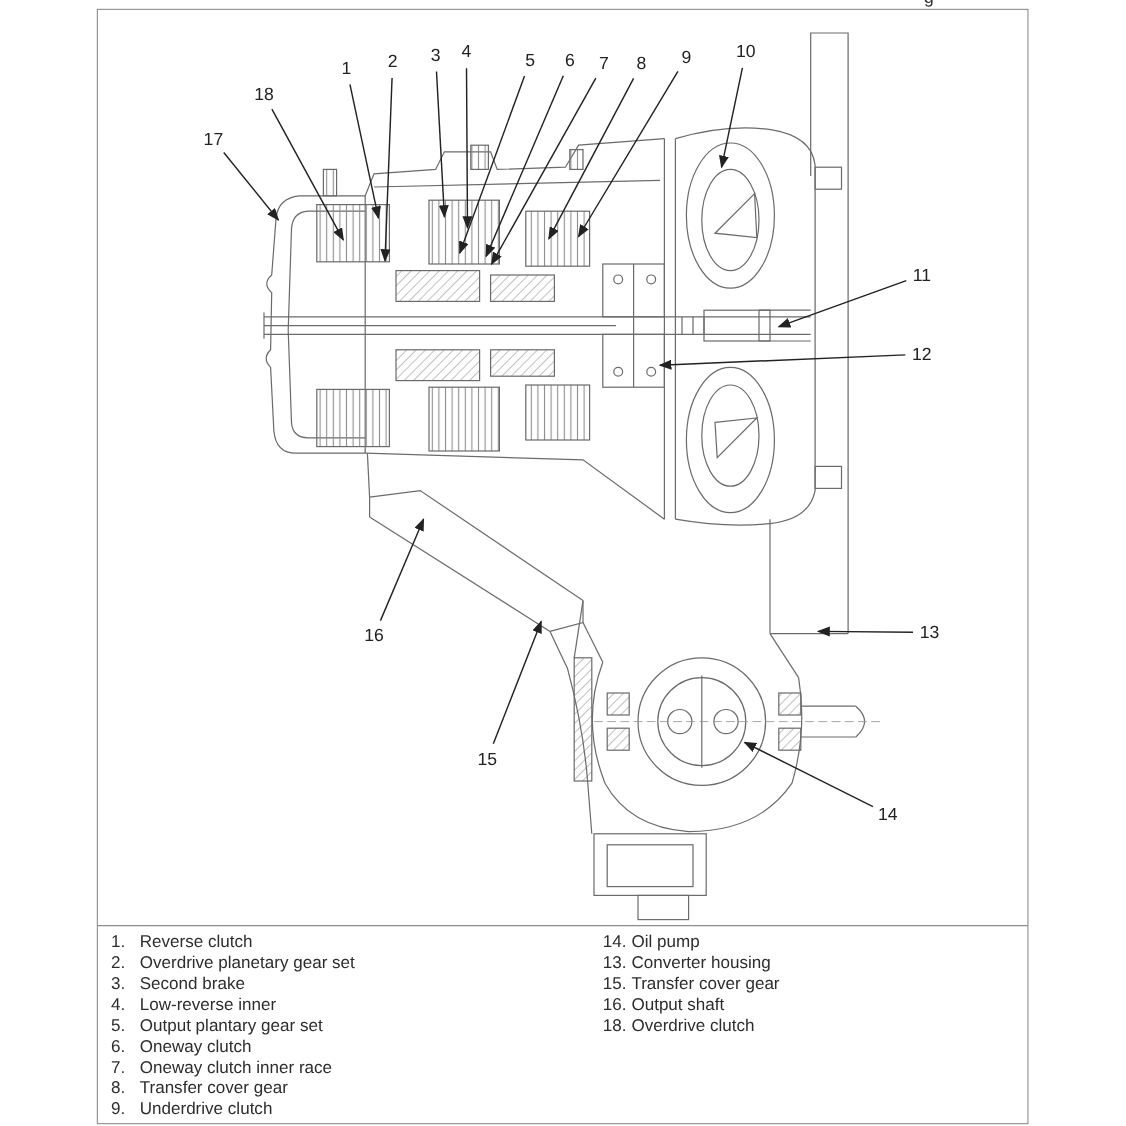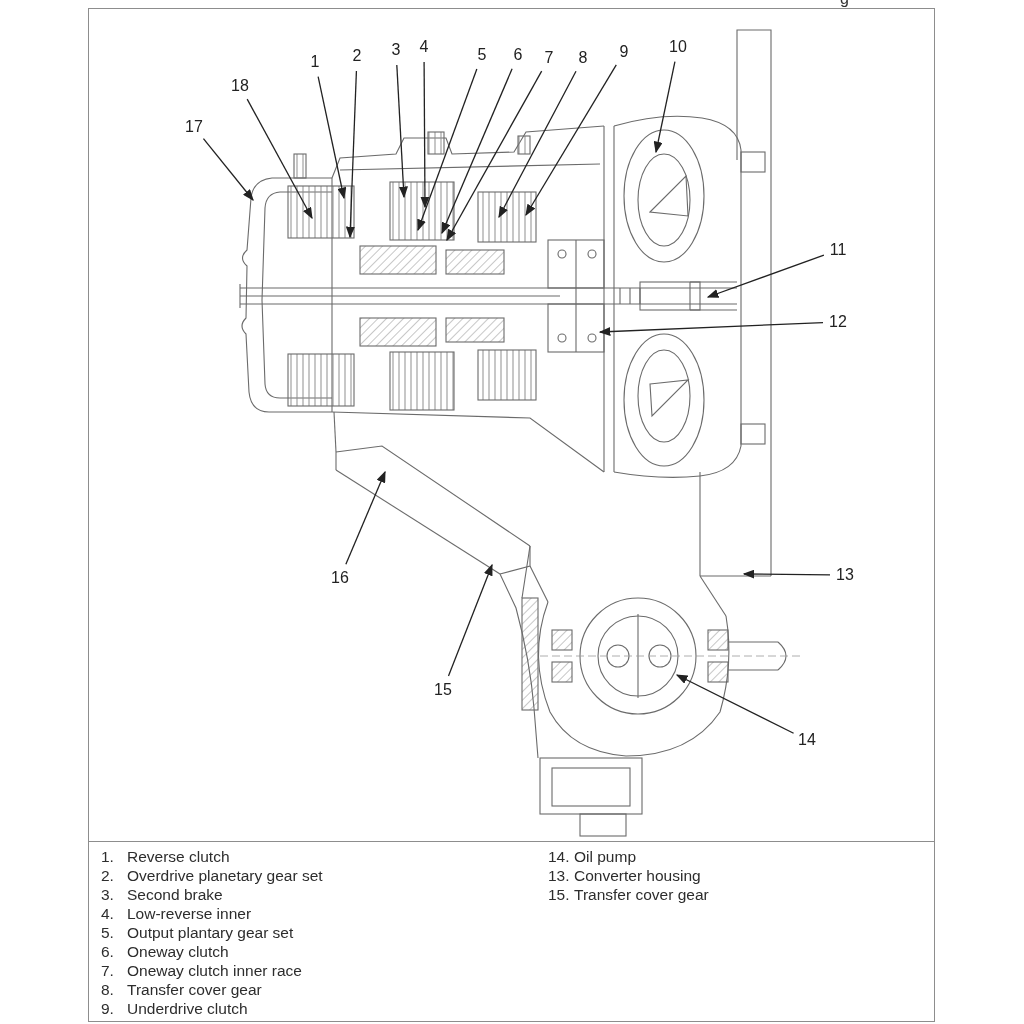--- a/index.html
+++ b/index.html
@@ -254,16 +254,24 @@
           <span class="lbl">Oil pump</span>
         </div>
         <div class="legend-row">
           <span class="num">13.</span>
           <span class="lbl">Converter housing</span>
         </div>
         <div class="legend-row">
           <span class="num">15.</span>
           <span class="lbl">Transfer cover gear</span>
         </div>
+        <div class="legend-row">
+          <span class="num">16.</span>
+          <span class="lbl">Output shaft</span>
+        </div>
+        <div class="legend-row">
+          <span class="num">18.</span>
+          <span class="lbl">Overdrive clutch</span>
+        </div>
       </div>
   </div>
 
 </div>
 
 </body></html>

